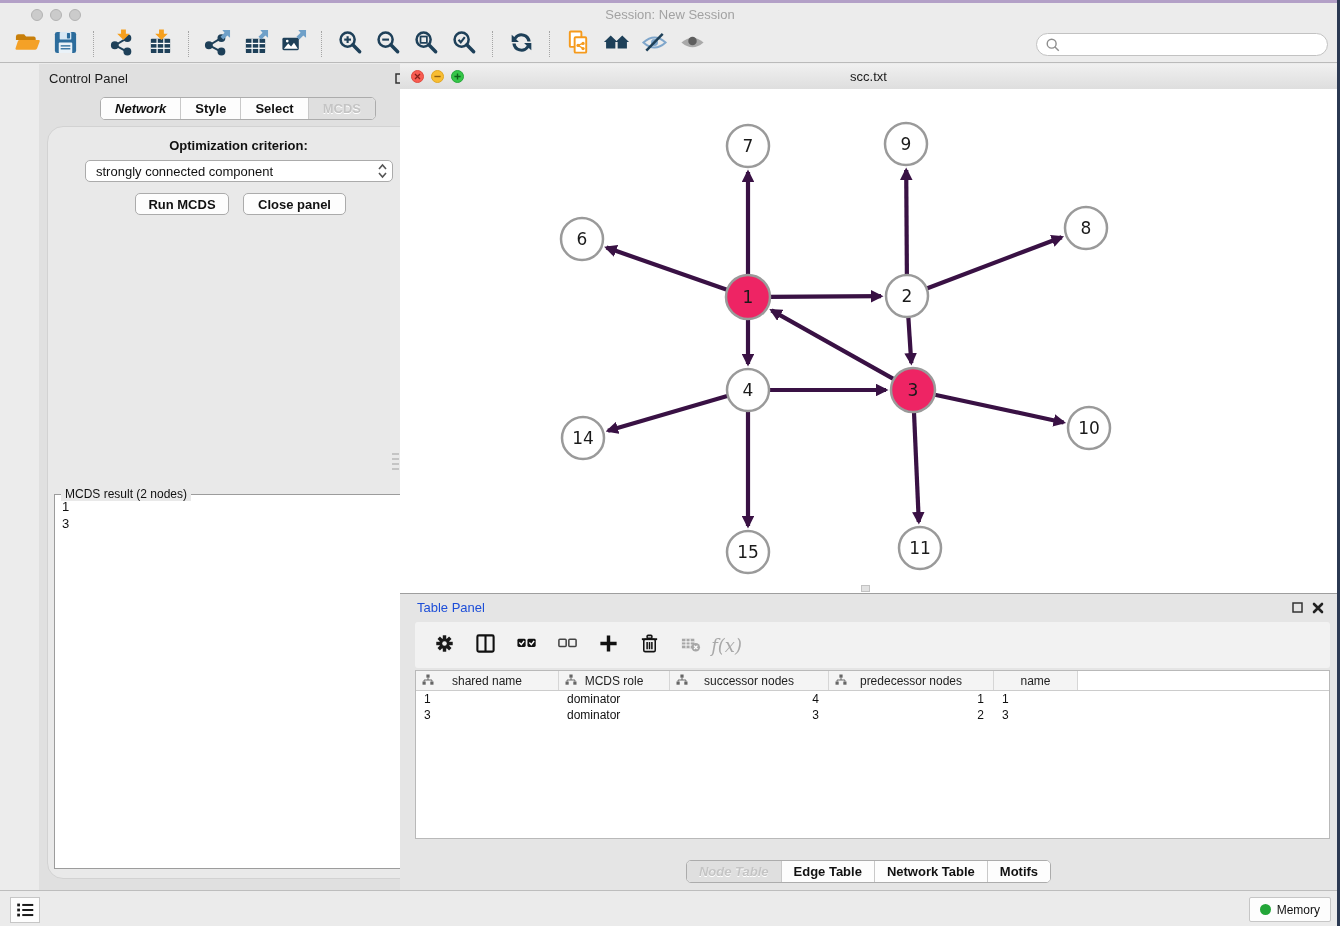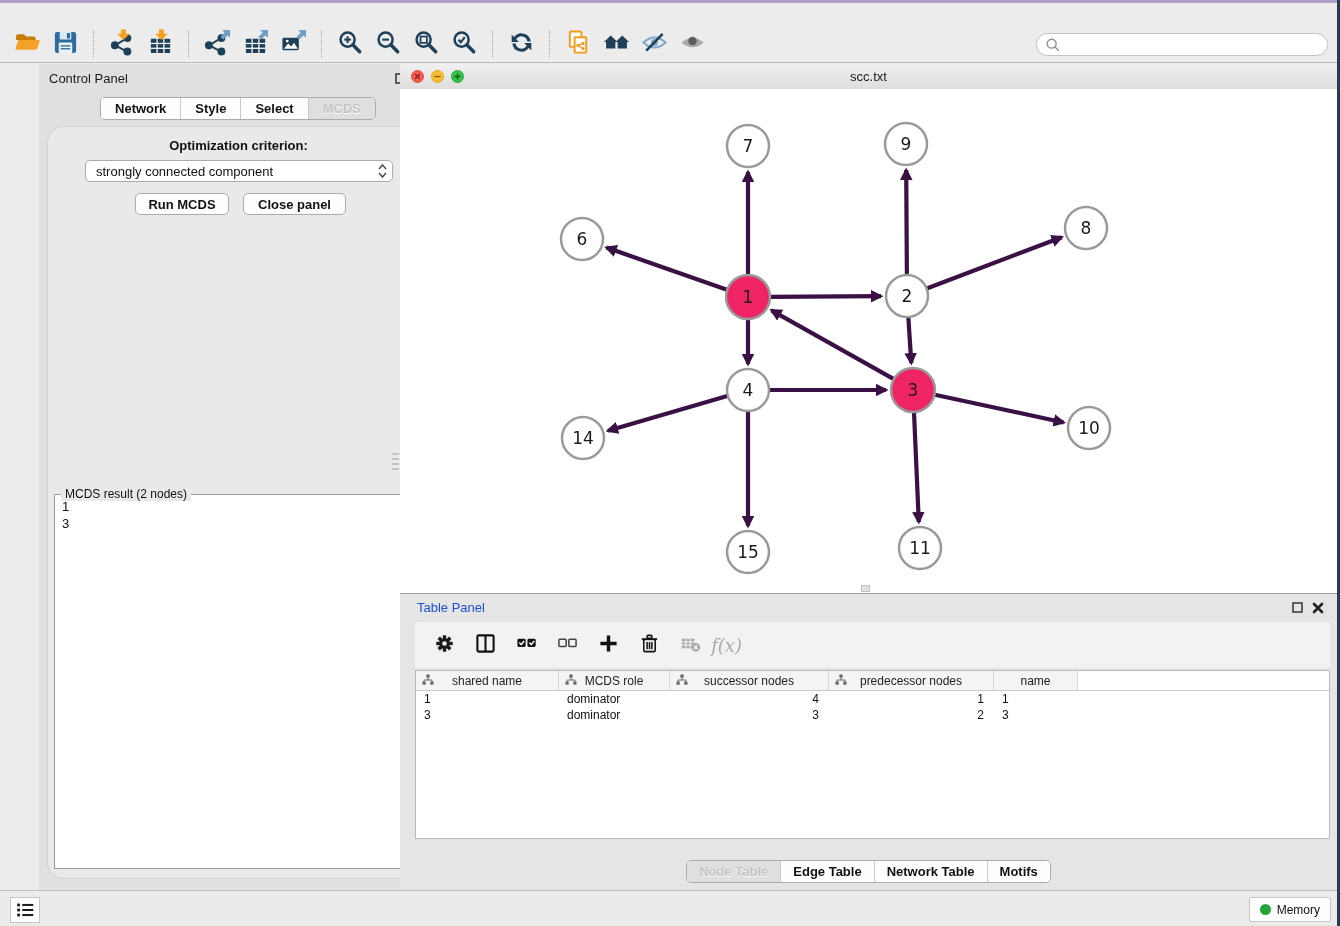--- a/index.html
+++ b/index.html
@@ -29,21 +29,21 @@
   
   .control-panel{position:absolute;left:0;top:64px;width:399px;height:826px;background:#E0E0E0;
     border-right:1px solid #A9A9A9;box-sizing:border-box;margin-left:39px;}
   .panel-title{position:absolute;left:10px;top:7px;font-size:13px;color:#1A1A1A;}
   .panel-float{position:absolute;right:31px;top:9px;width:11px;height:11px;}
   .panel-close{position:absolute;right:11px;top:9px;width:12px;height:12px;}
   .cp-tabs{position:absolute;top:33px;left:0;right:0;display:flex;justify-content:center;}
   .tabset{display:flex;border:1px solid #ACACAC;border-radius:5px;overflow:hidden;background:#FDFDFD;}
   .tab{padding:3px 14px;font-size:13px;border-left:1px solid #C9C9C9;background:#FDFDFD;color:#111;
     font-weight:bold;white-space:nowrap;}
-  .tab:first-child{border-left:none;}
+  .tab:first-child{border-left:none;font-style:italic;}
   .tab.selected{background:#DFDFDF;color:#C4C4C4;text-shadow:0 1px 0 #fff;}
   .cp-inner{position:absolute;left:8px;top:62px;width:383px;height:753px;background:#E9E9E9;
     border:1px solid #D2D2D2;border-radius:16px;box-sizing:border-box;}
   .opt-label{position:absolute;top:11px;width:100%;text-align:center;font-size:13px;color:#111;font-weight:bold;}
   .dropdown{position:absolute;left:37px;top:33px;width:308px;height:22px;background:#fff;
     border:1px solid #ABABAB;border-radius:5px;box-sizing:border-box;display:flex;align-items:center;}
   .dropdown-text{padding-left:10px;font-size:13px;flex:1;color:#111;}
   .dropdown-stepper{width:20px;display:flex;justify-content:center;}
   .btn{position:absolute;height:22px;background:#FDFDFD;border:1px solid #ABABAB;border-radius:5px;
     font-size:13px;color:#111;display:flex;align-items:center;justify-content:center;box-sizing:border-box;font-weight:bold;}
@@ -101,20 +101,26 @@
     border-radius:2px;display:flex;align-items:center;gap:6px;padding:0 10px;font-size:12px;color:#111;box-sizing:border-box;}
   .mem-dot{width:11px;height:11px;border-radius:50%;background:#23A638;}
 </style>
 </head>
 <body>
 
 <div class="screen">
   <div class="wp-top"></div>
   <div class="wp-right"></div>
 
+  <div class="titlebar">
+    <span class="tl-dot" style="left:31px"></span>
+    <span class="tl-dot" style="left:50px"></span>
+    <span class="tl-dot" style="left:69px"></span>
+    <div class="main-title">Session: New Session</div>
+  </div>
 
   <div class="toolbar">
     <span style="display:flex;align-items:center">
         <span class="tool-btn">
           <span><svg viewBox="0 0 28 28">
               <path d="M2 8 q0-2.5 2.5-2.5 h6 l2 2.3 h8 q2 0 2 2 v1.7 H2 z" fill="#C87F0A"></path>
               <path d="M5 11.5 h20.6 q1.5 0 1 1.5 l-2.6 7 q-.5 1.5-2 1.5 H2.6 q-1.5 0-1-1.5 l2.3-7 q.4-1.5 2.1-1.5 z" fill="#F4A127"></path>
             </svg></span>
         </span>
         <span class="tool-btn">

